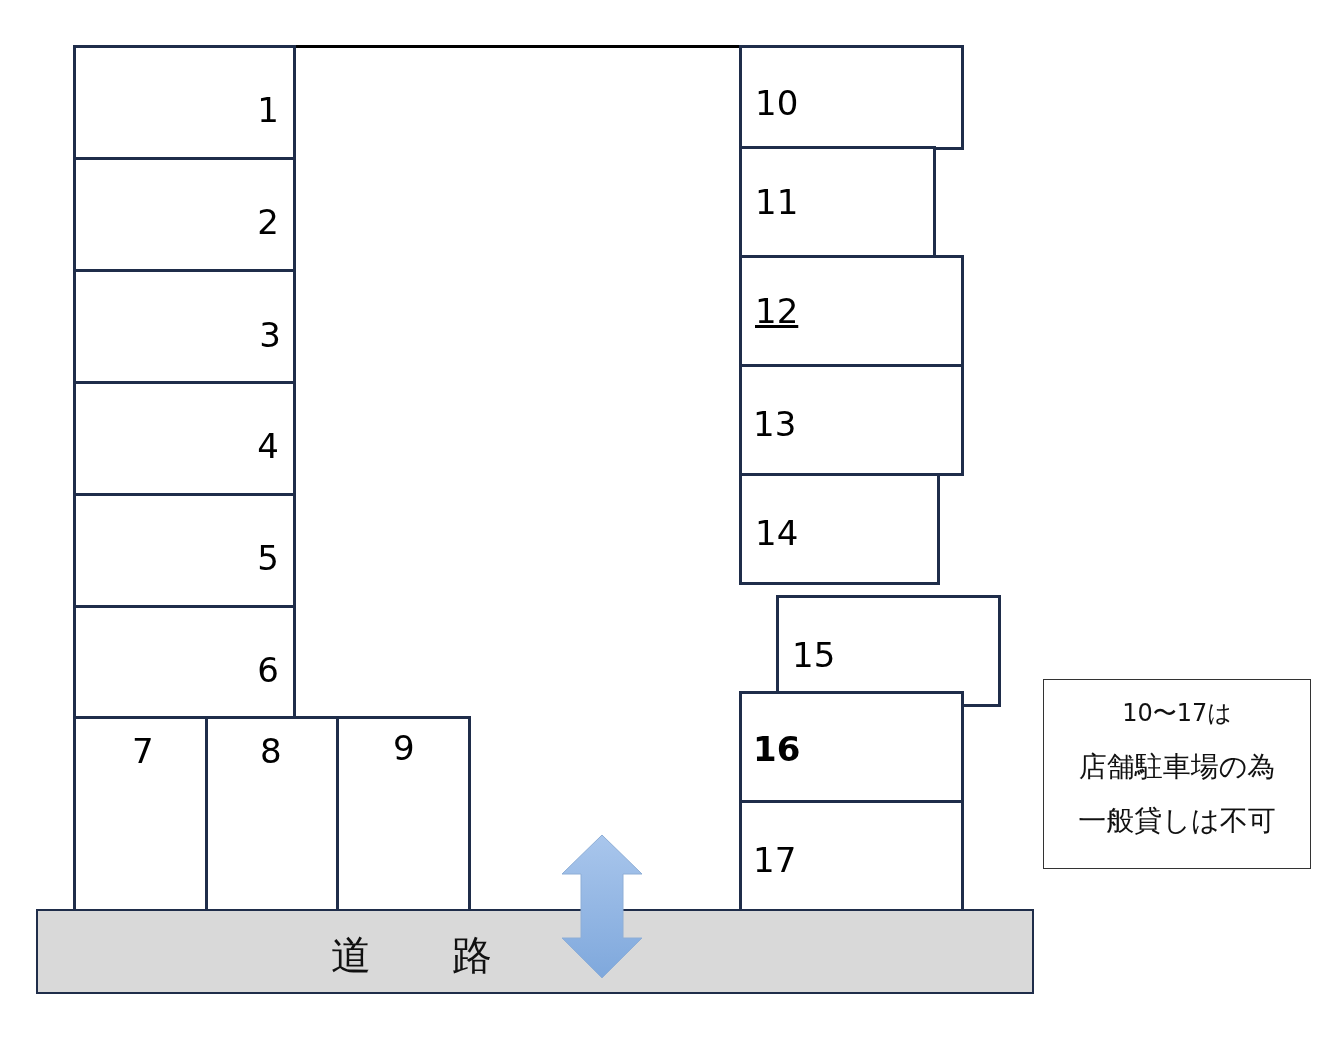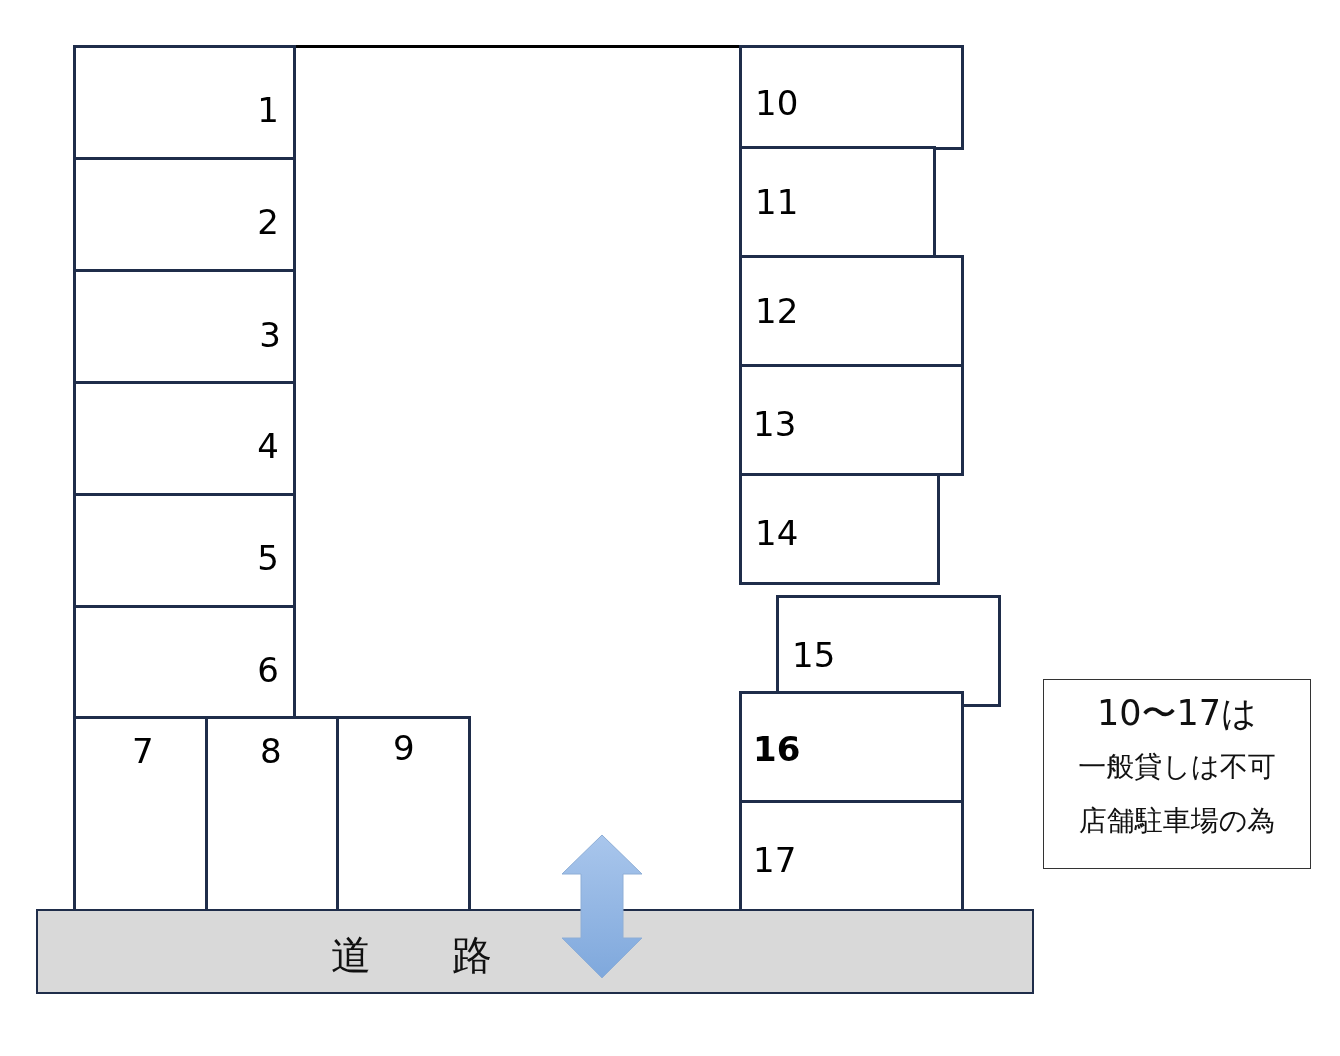--- a/index.html
+++ b/index.html
@@ -57,21 +57,21 @@
   <span class="num" style="left:54px; top:12px;">9</span>
 </div>
 
 <div class="abs slot" style="left:739px; top:45px; width:225px; height:105px;">
   <span class="num" style="left:13px; top:38px;">10</span>
 </div>
 <div class="abs slot" style="left:739px; top:146px; width:197px; height:112px;">
   <span class="num" style="left:13px; top:36px;">11</span>
 </div>
 <div class="abs slot" style="left:739px; top:255px; width:225px; height:112px;">
-  <span class="num" style="left:13px; top:36px;">12</span>
+  <span class="num" style="left:13px; top:36px;text-decoration:underline;">12</span>
 </div>
 <div class="abs slot" style="left:739px; top:364px; width:225px; height:112px;">
   <span class="num" style="left:11px; top:40px;">13</span>
 </div>
 <div class="abs slot" style="left:739px; top:473px; width:201px; height:112px;">
   <span class="num" style="left:13px; top:40px;">14</span>
 </div>
 <div class="abs slot" style="left:776px; top:582px; width:225px; height:112px;margin-top:13px;">
   <span class="num" style="left:13px; top:40px;">15</span>
 </div>
@@ -93,16 +93,16 @@
       <linearGradient id="arrGrad" x1="0" y1="0" x2="0" y2="1">
         <stop offset="0" stop-color="#a9c6ec"></stop>
         <stop offset="1" stop-color="#7fa8dc"></stop>
       </linearGradient>
     </defs>
     <polygon points="42,1 82,40 63,40 63,104 82,104 42,144 2,104 21,104 21,40 2,40" fill="url(#arrGrad)" stroke="#8eaed6" stroke-width="1"></polygon>
   </svg>
 </div>
 
 <div class="abs note" style="left:1043px; top:679px; width:268px; height:190px;">
-  <div style="font-size:35px;">10〜17は</div>
+  <div style="font-size:24px;">10〜17は</div>
+  <div>店舗駐車場の為</div>
   <div>一般貸しは不可</div>
-  <div>店舗駐車場の為</div>
 </div>
 
 </body></html>

